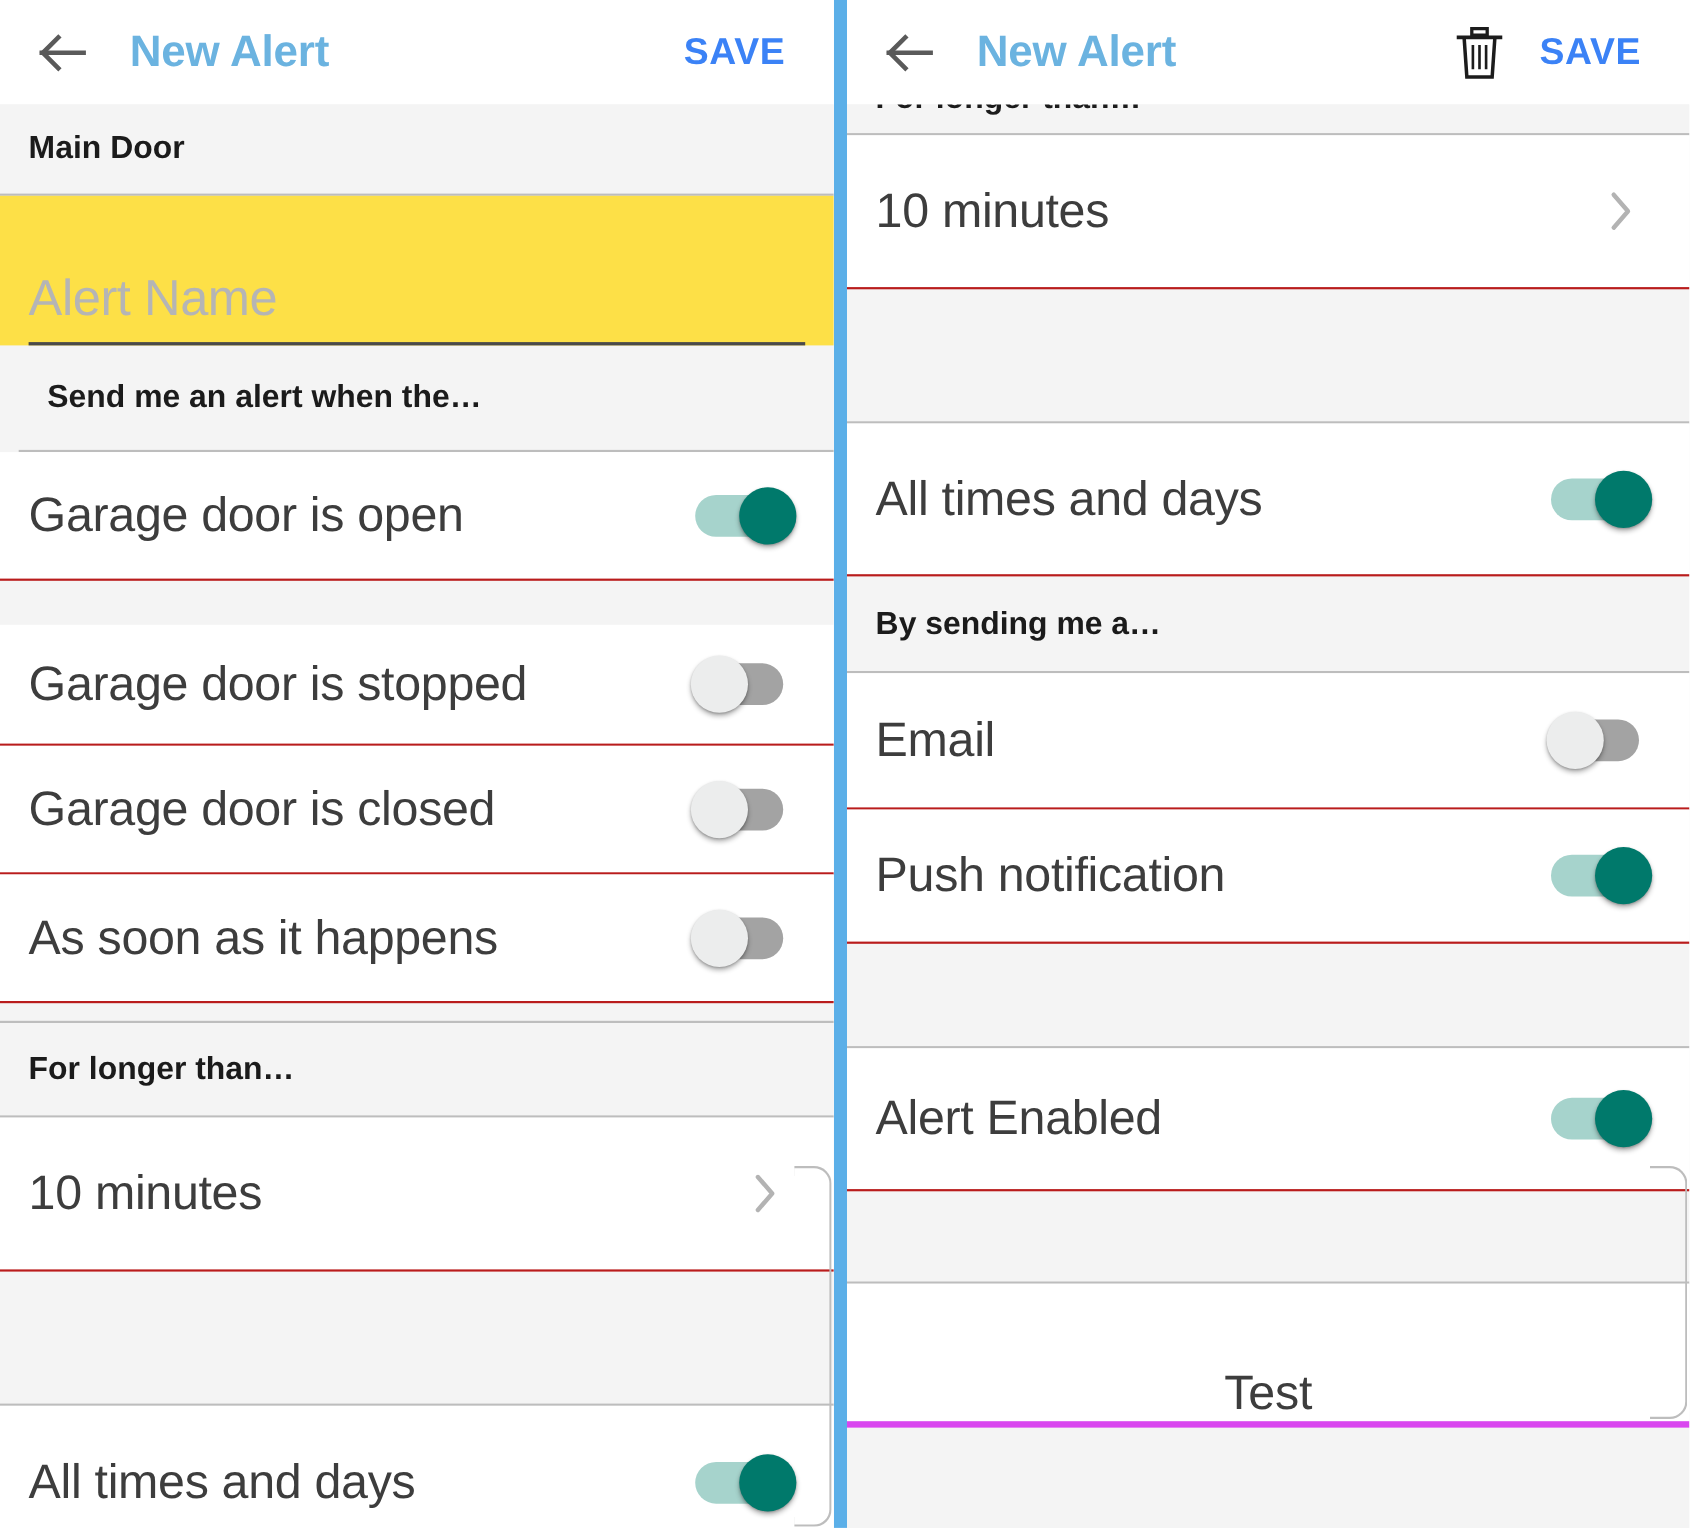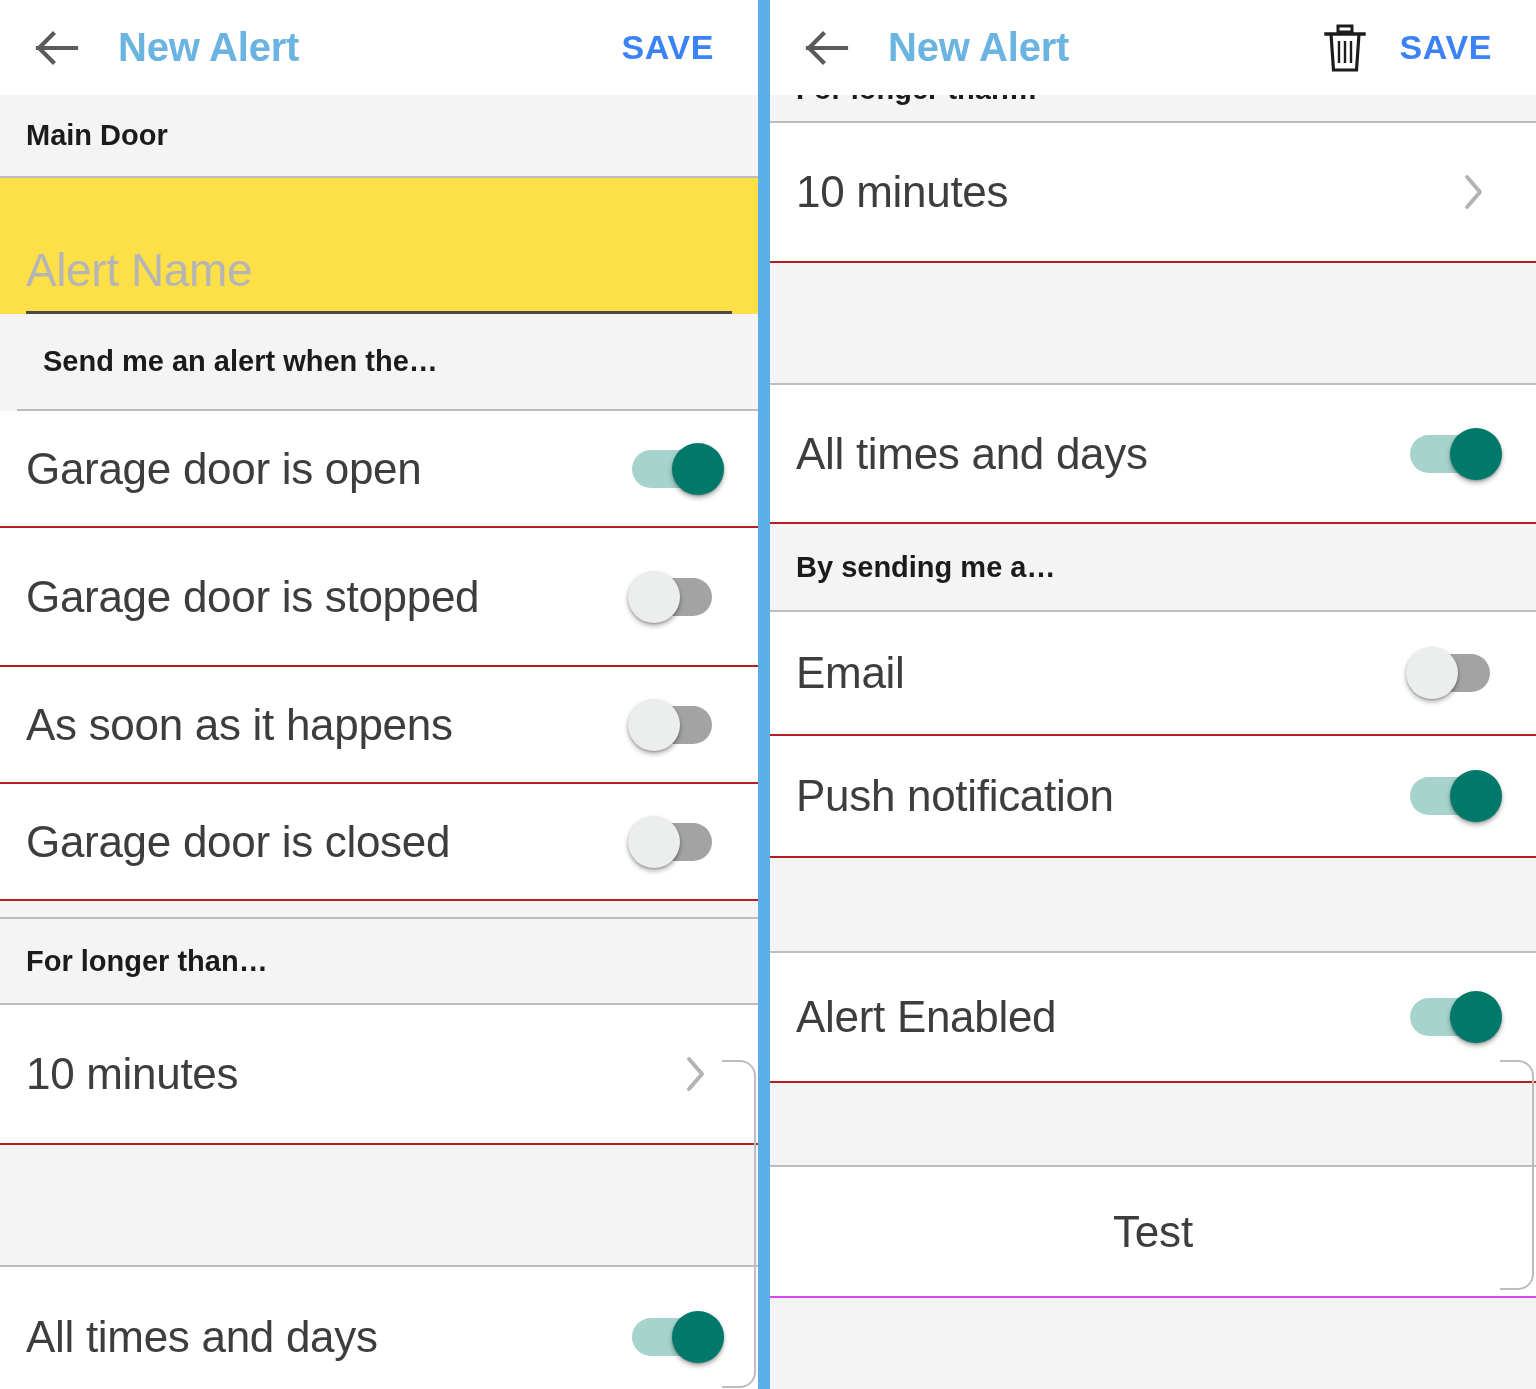--- a/index.html
+++ b/index.html
@@ -192,23 +192,23 @@
   .switch.on .track { background: #a6d3cc; }
   .switch.on .thumb { right: 0; background: #00796b; }
   
   .switch.off .track { background: #a3a3a3; }
   .switch.off .thumb { left: 0; background: #eceded; }
 
   
   .action-row {
     background: #ffffff;
     display: flex;
-    align-items: center;
+    align-items: flex-end;
     justify-content: center;
-    border-bottom: 2px solid #d946ef;
+    border-bottom: 6px solid #d946ef;
     cursor: pointer;
   }
   .action-row .label {
     font-size: 44px;
     color: #3d3d3d;
     letter-spacing: -0.2px;
   }
 
   
   .card-edge {
@@ -287,38 +287,38 @@
       <div class="section-head" style="height:97px;margin-left:17px;">Send me an alert when the…</div>
 
       <div class="row" style="height:117px;">
         <div class="row-label">Garage door is open</div>
         <div class="switch on">
           <div class="track"></div>
           <div class="thumb"></div>
         </div>
       </div>
 
-      <div class="row" style="height:139px;">
+      <div class="row" style="height:110px;margin-top:40px;">
         <div class="row-label">Garage door is stopped</div>
         <div class="switch off">
           <div class="track"></div>
           <div class="thumb"></div>
         </div>
       </div>
 
       <div class="row" style="height:117px;">
+        <div class="row-label">Garage door is closed</div>
+        <div class="switch off">
+          <div class="track"></div>
+          <div class="thumb"></div>
+        </div>
+      </div>
+
+      <div class="row" style="height:117px;">
         <div class="row-label">As soon as it happens</div>
-        <div class="switch off">
-          <div class="track"></div>
-          <div class="thumb"></div>
-        </div>
-      </div>
-
-      <div class="row" style="height:117px;">
-        <div class="row-label">Garage door is closed</div>
         <div class="switch off">
           <div class="track"></div>
           <div class="thumb"></div>
         </div>
       </div>
 
       <div class="gap" style="height:18px;"></div>
 
       <div class="section-head" style="height:86px;">For longer than…</div>
 

